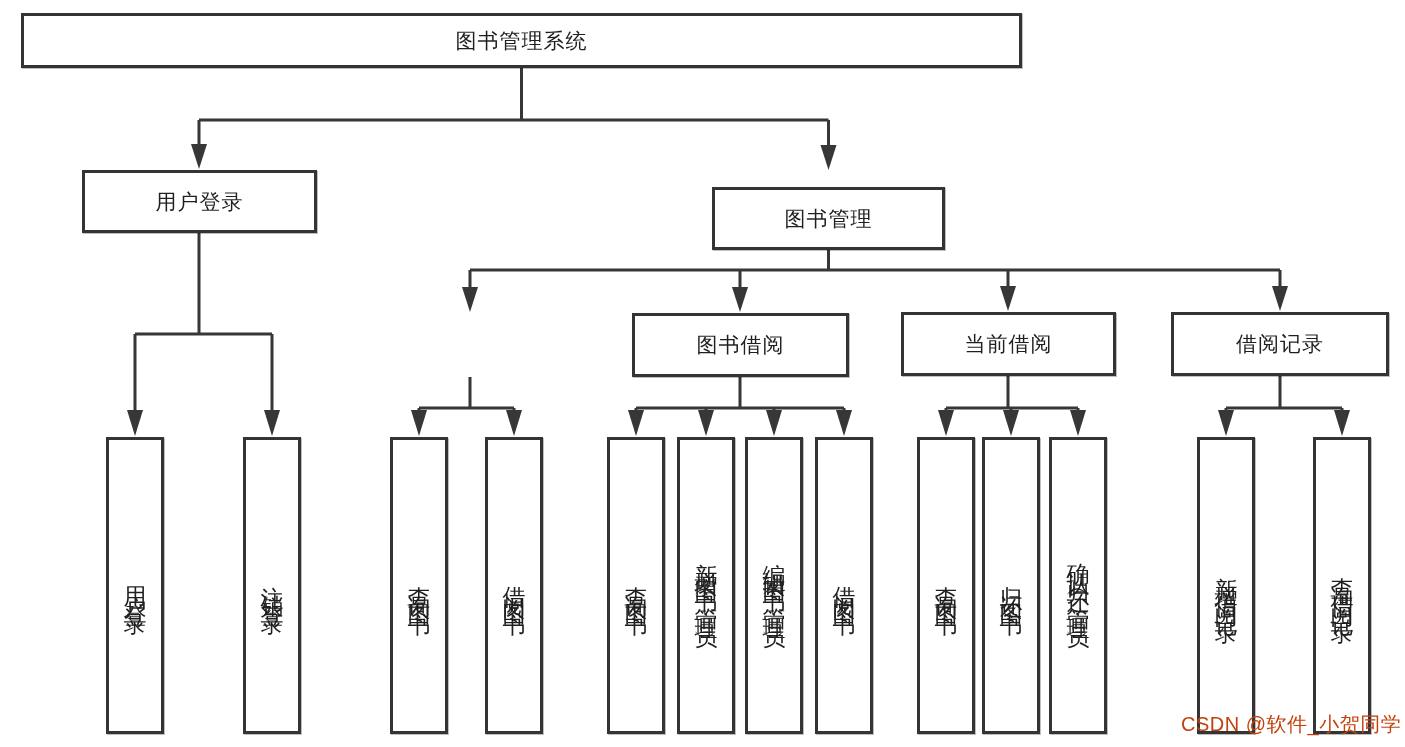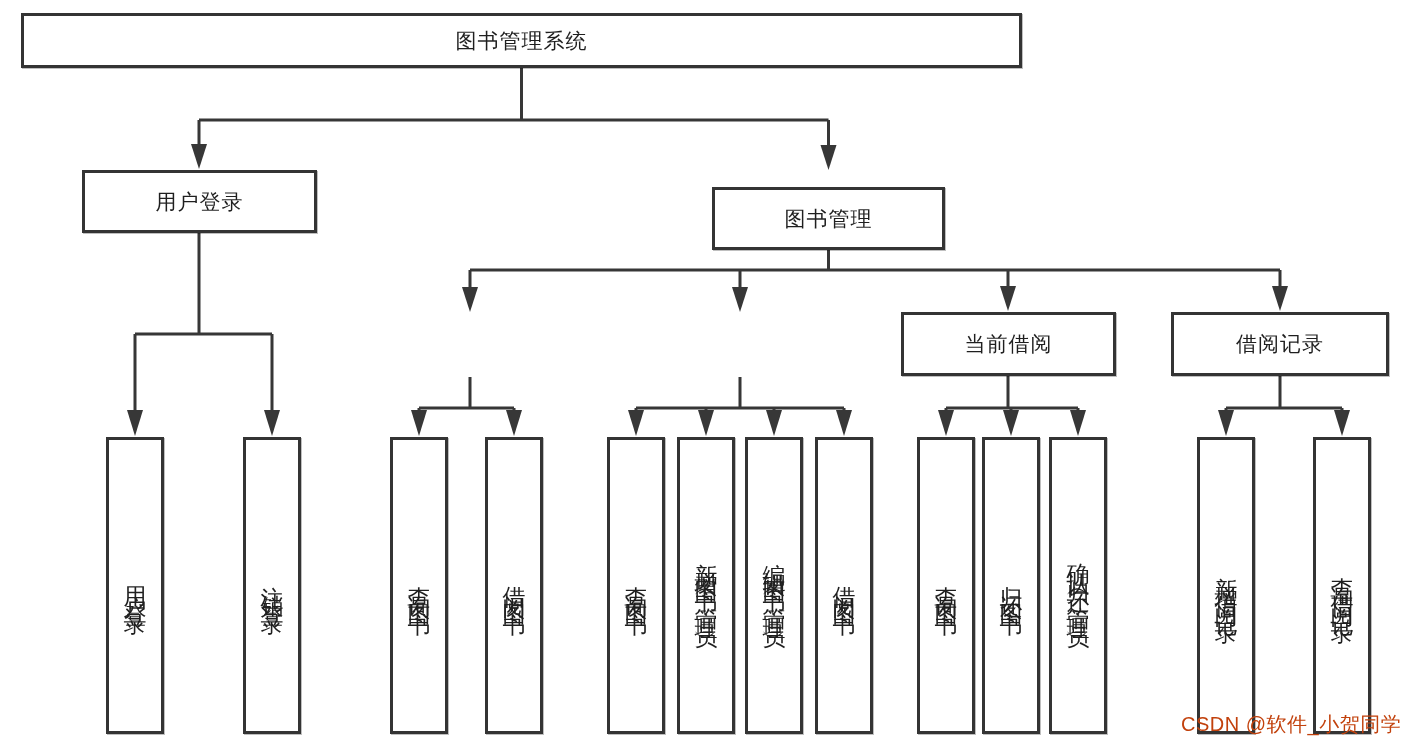--- a/index.html
+++ b/index.html
@@ -117,20 +117,21 @@
       <polygon class="arrow" points="1218,410 1234,410 1226,436"></polygon>
       <polygon class="arrow" points="1334,410 1350,410 1342,436"></polygon>
     </g>
   </svg>
 
   <div class="hbox" style="left:21px; top:13px; width:1001px; height:55px;">图书管理系统</div>
 
   <div class="hbox" style="left:82px; top:170px; width:235px; height:63px;">用户登录</div>
   <div class="hbox" style="left:712px; top:158px; width:233px; height:63px;margin-top:29px;">图书管理</div>
 
+  <div class="hbox" style="left:632px; top:313px; width:217px; height:64px;">图书借阅</div>
   <div class="hbox" style="left:901px; top:312px; width:215px; height:64px;">当前借阅</div>
   <div class="hbox" style="left:1171px; top:312px; width:218px; height:64px;">借阅记录</div>
 
   <div class="vbox" style="left:106px;">用户登录</div>
   <div class="vbox" style="left:243px;">注销登录</div>
 
   <div class="vbox" style="left:390px;">查询图书</div>
   <div class="vbox" style="left:485px;">借阅图书</div>
 
   <div class="vbox" style="left:607px;">查询图书</div>

